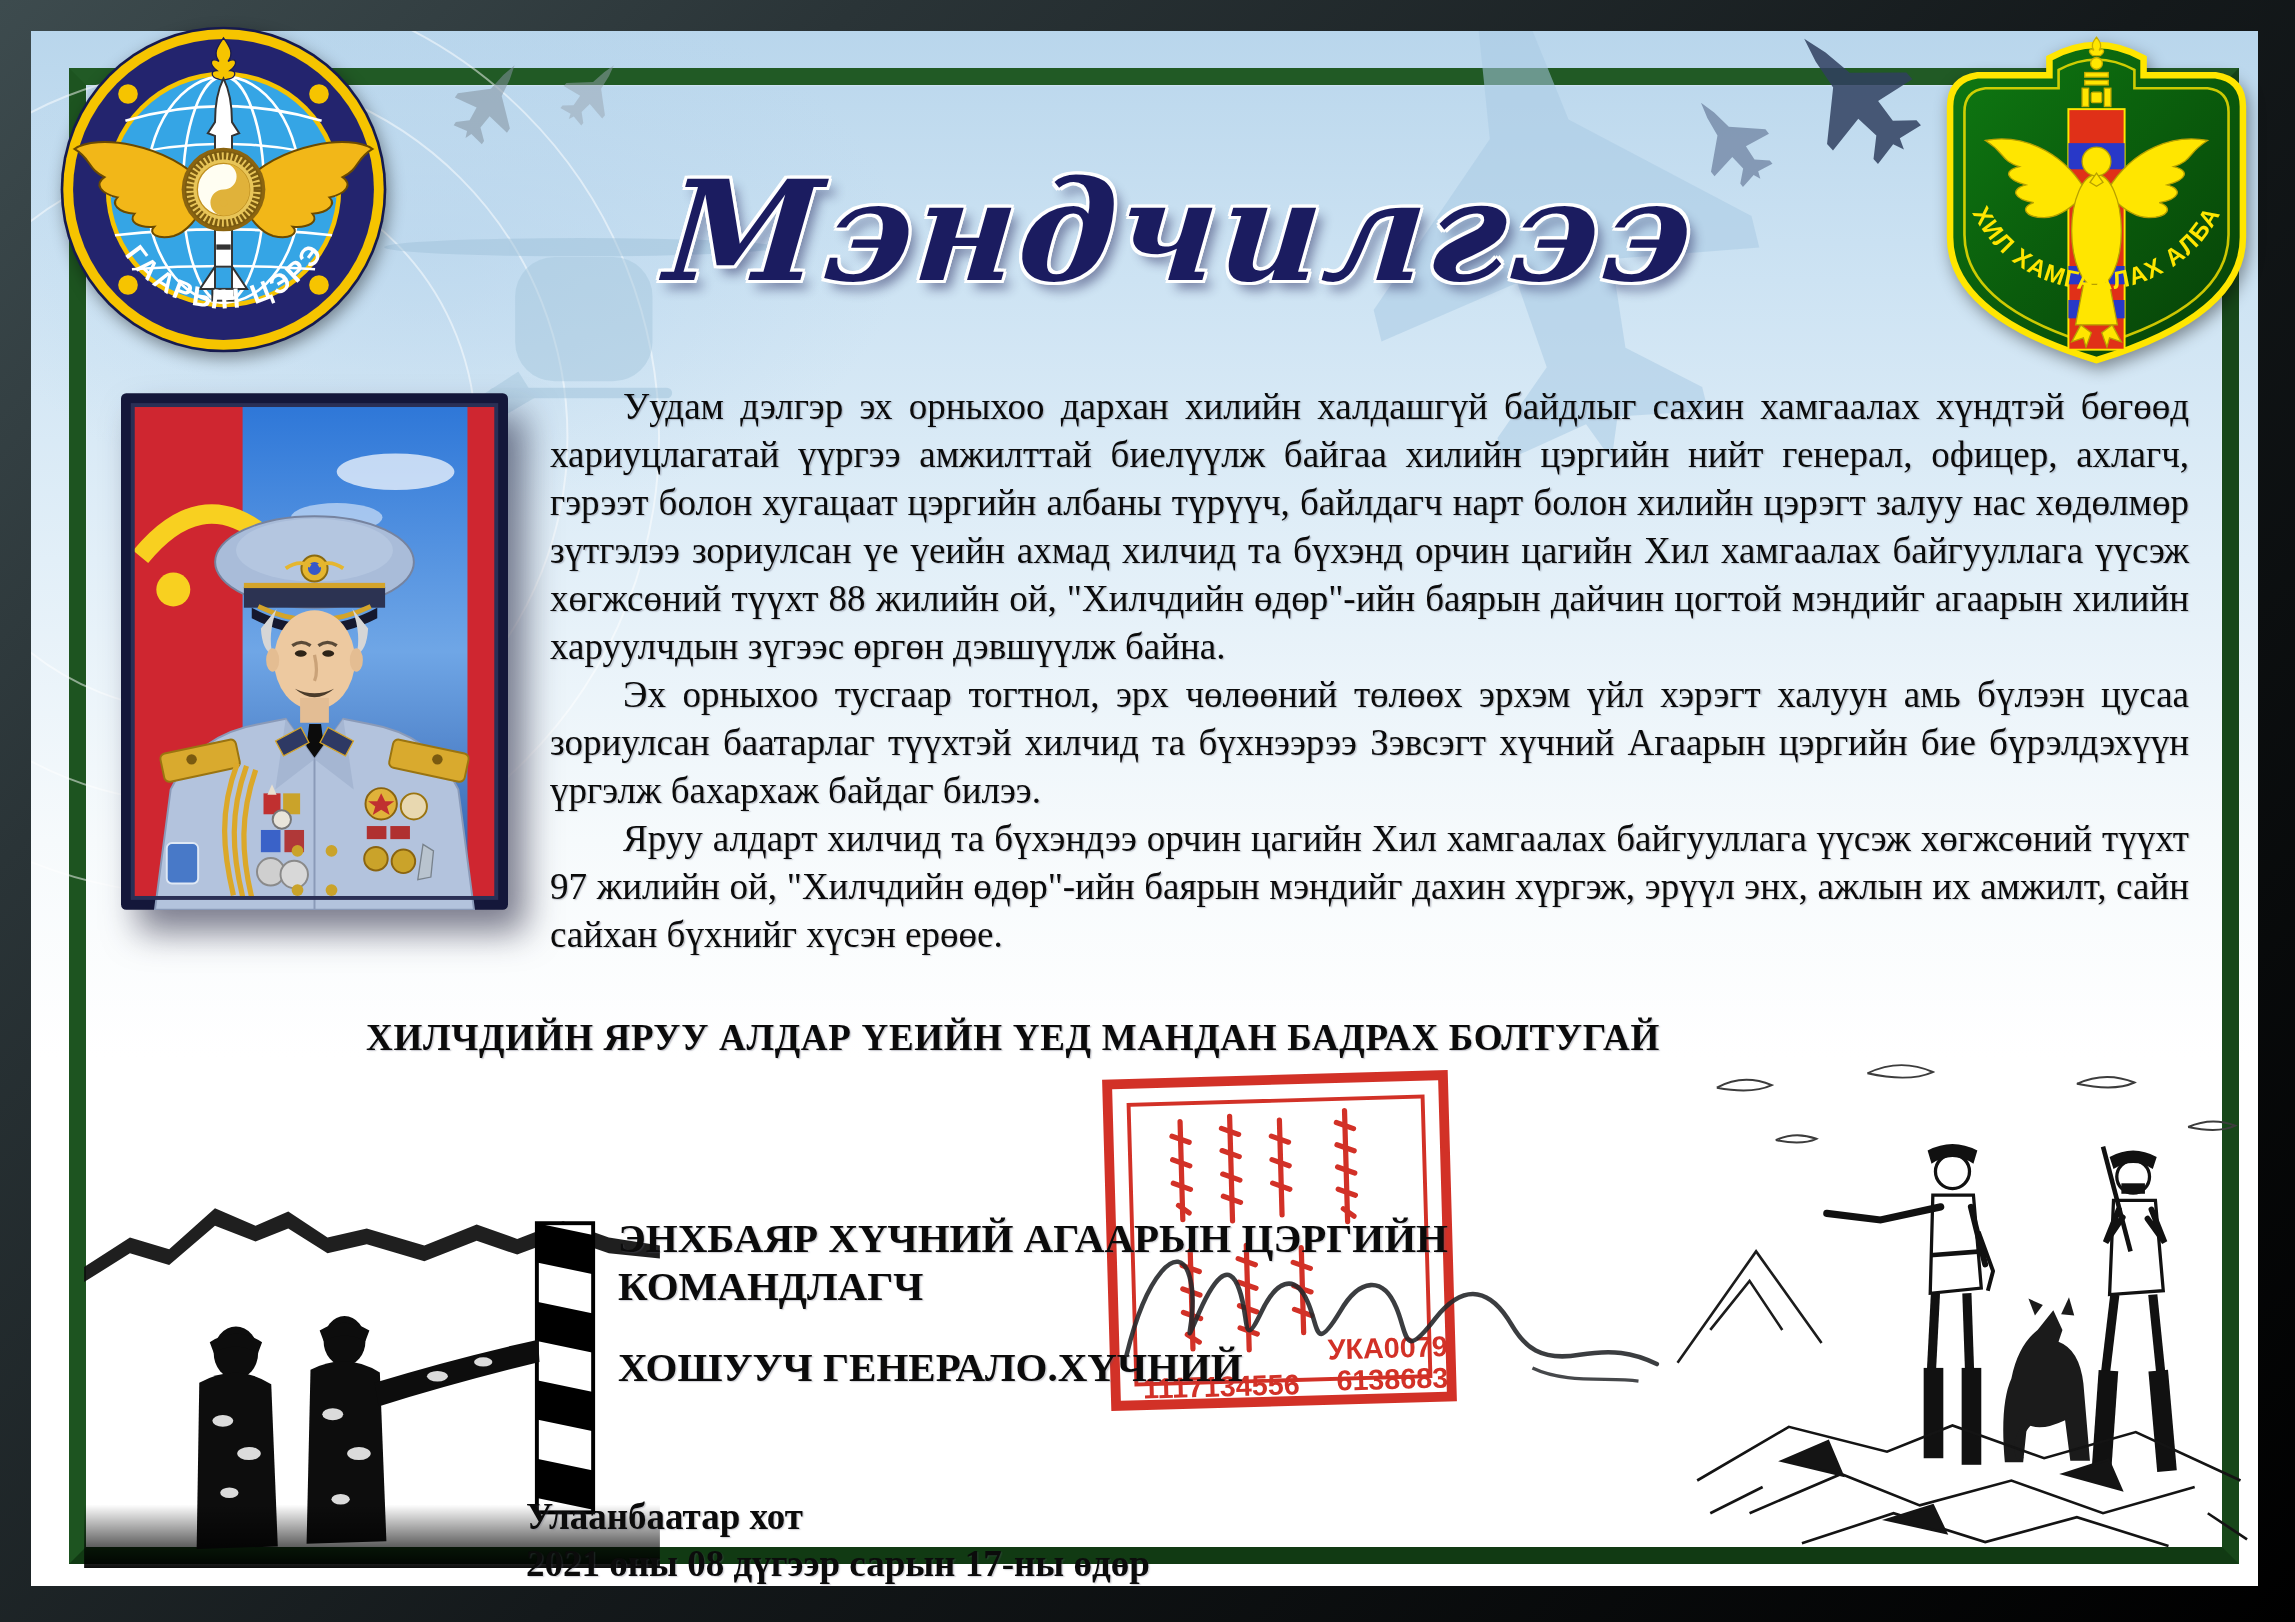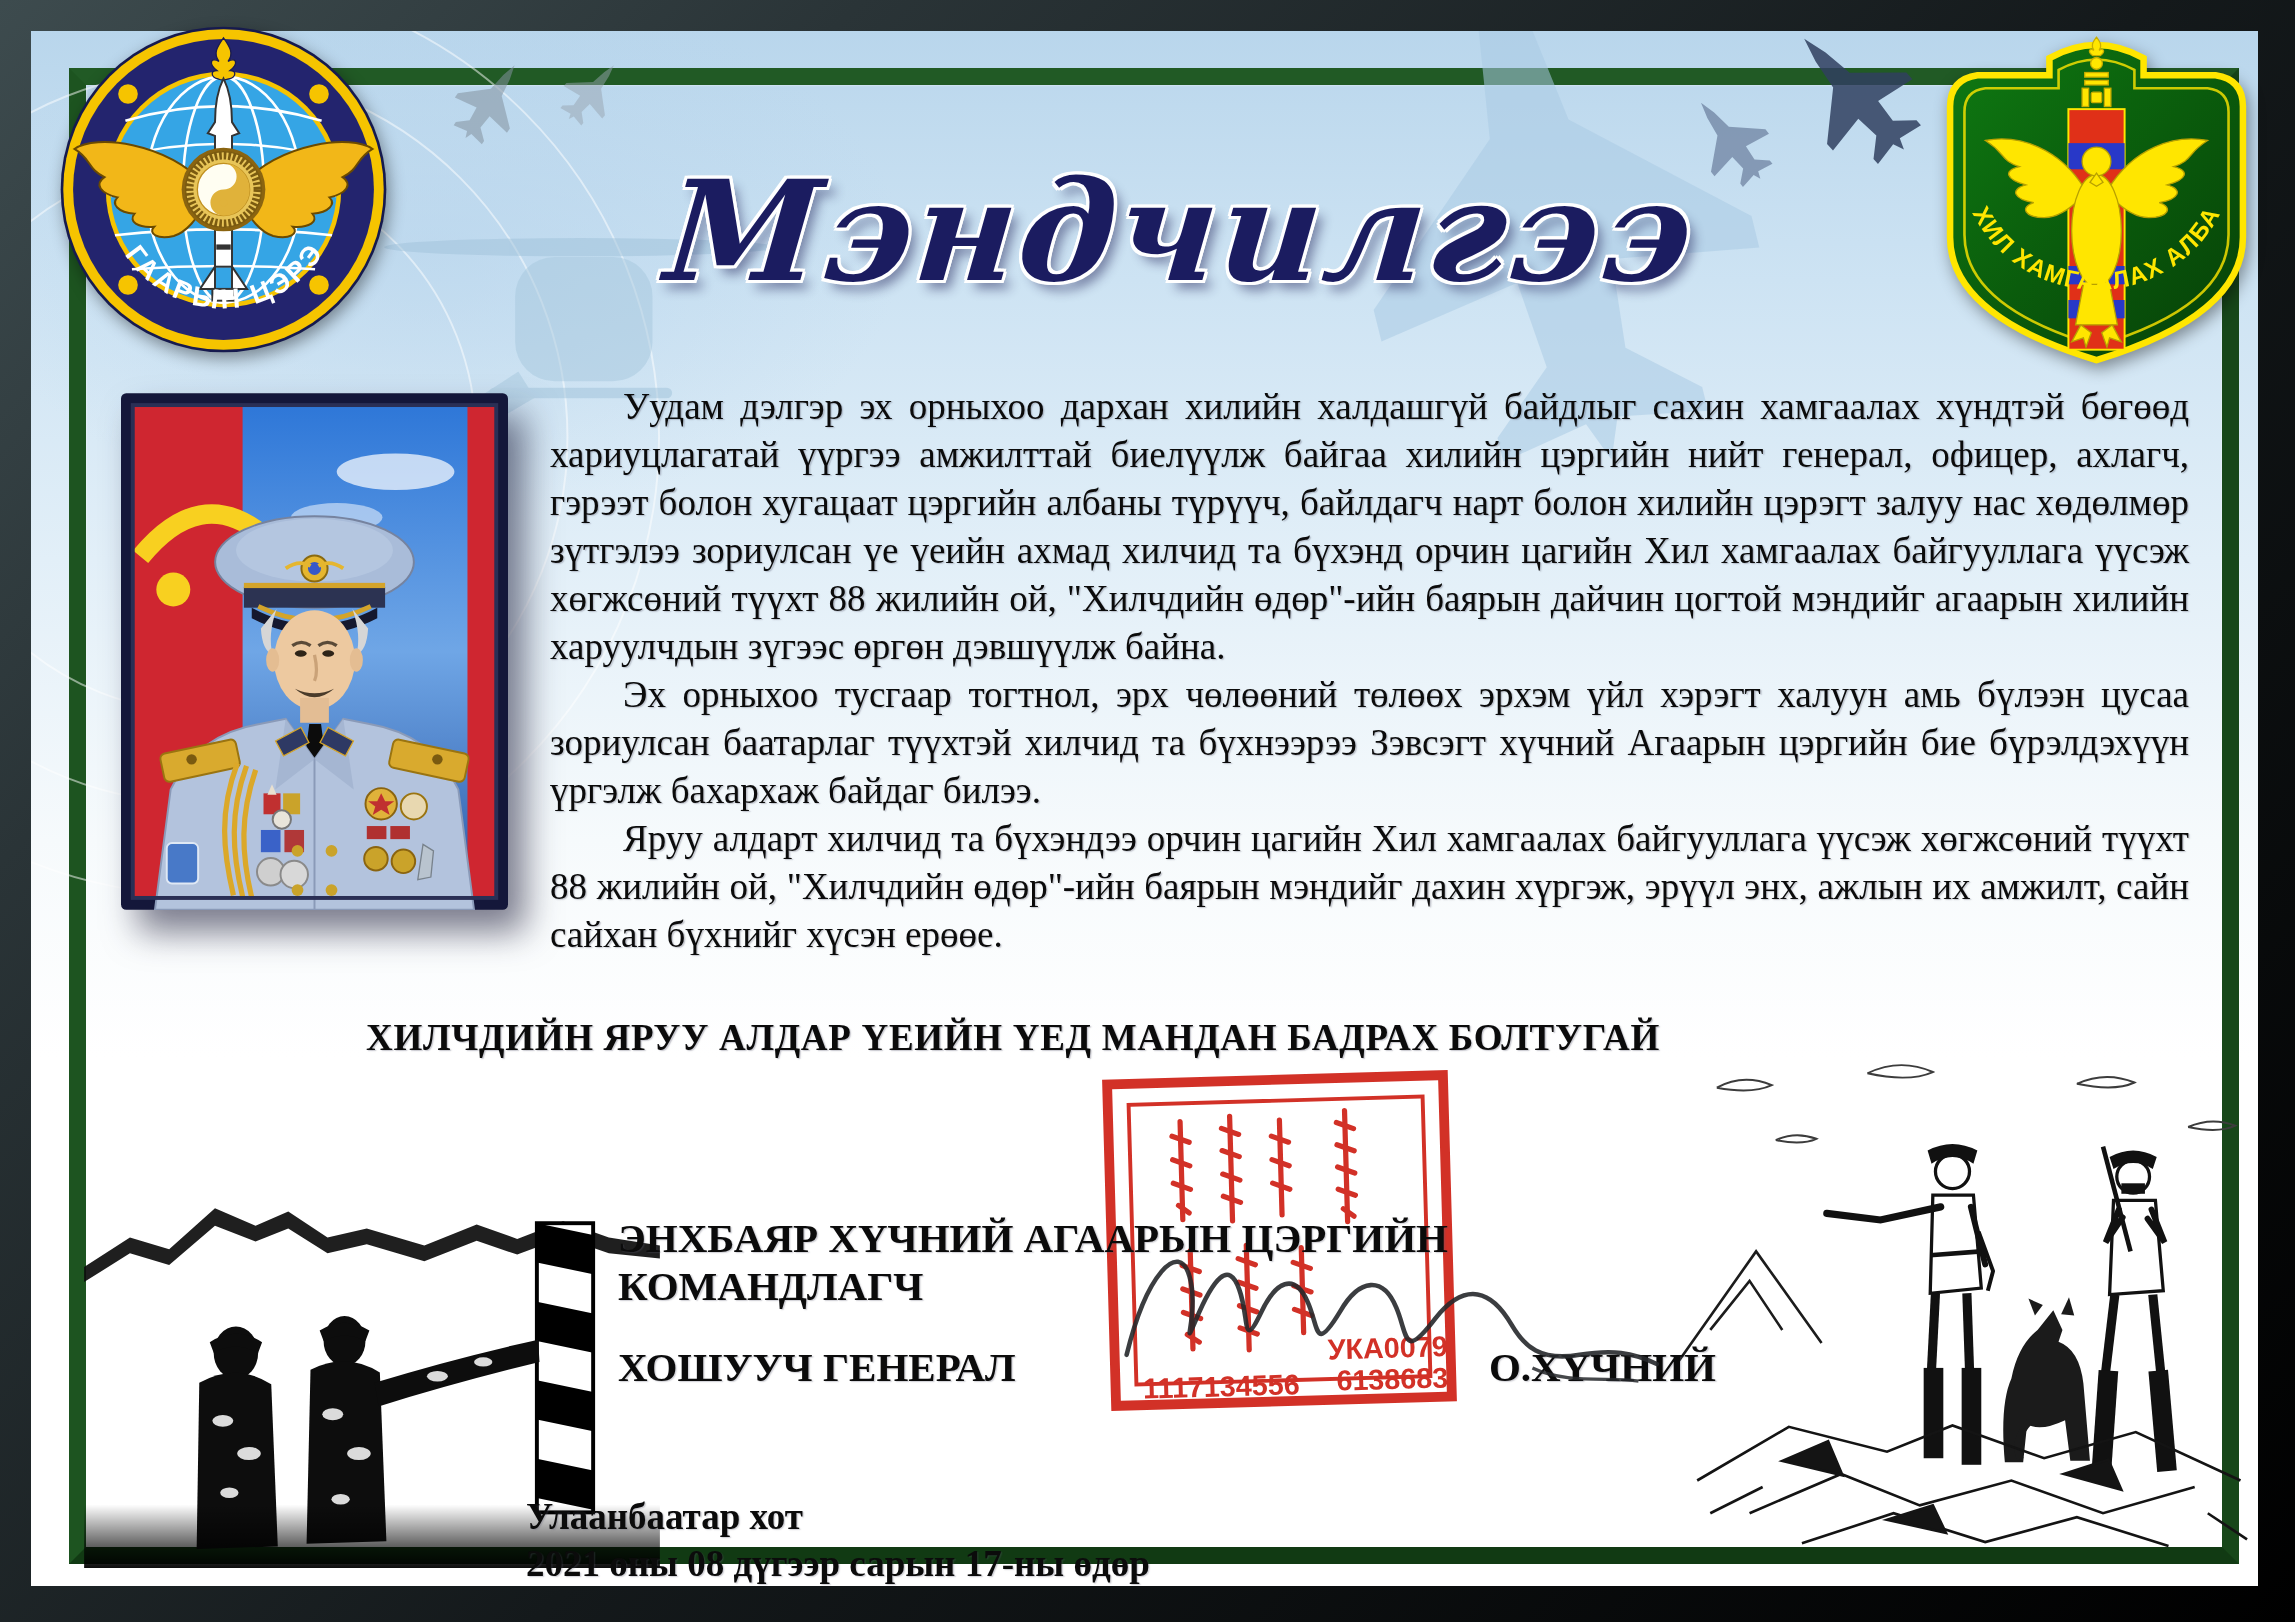--- a/index.html
+++ b/index.html
@@ -52,21 +52,21 @@
     position:absolute; left:366px; top:1016px; width:1858px; z-index:5;
     font-weight:700; font-size:37px; color:#0b0b0b; letter-spacing:0.7px;
     text-shadow: 1.3px 1.3px 1.3px rgba(90,90,110,.35);
   }
 
   .seal { position:absolute; left:1105px; top:1073px; width:349px; height:335px; transform:rotate(-1.6deg); z-index:3; opacity:.95; }
   .signature-stroke { position:absolute; left:1107px; top:1212px; width:576px; height:177px; z-index:7; }
 
   .sigblock { position:absolute; left:618px; top:1214px; width:1098px; z-index:6;
     font-weight:700; font-size:41px; color:#0b0b0b; text-shadow:1.3px 1.3px 1.3px rgba(90,90,110,.3);}
-  .sigblock .row2 { display:flex; justify-content:space-between; margin-top:33px;font-family:Liberation Serif, serif; }
+  .sigblock .row2 { display:flex; margin-top:33px;font-family:Liberation Serif, serif; }
 
   .footer { position:absolute; left:526px; top:1493px; width:1309px; text-align:left; z-index:5;
     font-weight:700; font-size:37px; line-height:47px; color:#0b0b0b; text-shadow:1.3px 1.3px 1.3px rgba(90,90,110,.3);}
 
   .emblem-left  { position:absolute; left:60px;  top:26px; width:327px; height:327px; z-index:10; filter: drop-shadow(3.9px 6.5px 7.9px rgba(0,0,0,.4)); }
   .emblem-right { position:absolute; left:1937px; top:33px; width:319px; height:334px; z-index:10; filter: drop-shadow(3.9px 6.5px 7.9px rgba(0,0,0,.4)); }
 
   .sketch-left  { position:absolute; left:84px;  top:1146px; width:576px; height:422px; z-index:2; }
   .sketch-right { position:absolute; left:1671px; top:1055px; width:597px; height:525px; z-index:2; }
 </style>
@@ -399,21 +399,21 @@
       <circle cx="270" cy="760" r="9" fill="#caa32a"></circle>
         <circle cx="322" cy="760" r="9" fill="#caa32a"></circle>
     </g>
     <rect x="18" y="18" width="556" height="754" fill="none" stroke="#2a2f55" stroke-width="6"></rect>
   </svg>
 
   <div class="bodytext">
     <div class="portrait-spacer"></div>
     <p>Уудам дэлгэр эх орныхоо дархан хилийн халдашгүй байдлыг сахин хамгаалах хүндтэй бөгөөд хариуцлагатай үүргээ амжилттай биелүүлж байгаа хилийн цэргийн нийт генерал, офицер, ахлагч, гэрээт болон хугацаат цэргийн албаны түрүүч, байлдагч нарт болон хилийн цэрэгт залуу нас хөдөлмөр зүтгэлээ зориулсан үе үеийн ахмад хилчид та бүхэнд орчин цагийн Хил хамгаалах байгууллага үүсэж хөгжсөний түүхт 88 жилийн ой, "Хилчдийн өдөр"-ийн баярын дайчин цогтой мэндийг агаарын хилийн харуулчдын зүгээс өргөн дэвшүүлж байна.</p>
     <p>Эх орныхоо тусгаар тогтнол, эрх чөлөөний төлөөх эрхэм үйл хэрэгт халуун амь бүлээн цусаа зориулсан баатарлаг түүхтэй хилчид та бүхнээрээ Зэвсэгт хүчний Агаарын цэргийн бие бүрэлдэхүүн үргэлж бахархаж байдаг билээ.</p>
-    <p>Яруу алдарт хилчид та бүхэндээ орчин цагийн Хил хамгаалах байгууллага үүсэж хөгжсөний түүхт 88 жилийн ой, "Хилчдийн өдөр"-ийн баярын мэндийг дахин хүргэж, эрүүл энх, ажлын их амжилт, сайн сайхан бүхнийг хүсэн ерөөе.</p>
+    <p>Яруу алдарт хилчид та бүхэндээ орчин цагийн Хил хамгаалах байгууллага үүсэж хөгжсөний түүхт 97 жилийн ой, "Хилчдийн өдөр"-ийн баярын мэндийг дахин хүргэж, эрүүл энх, ажлын их амжилт, сайн сайхан бүхнийг хүсэн ерөөе.</p>
   </div>
 
   <div class="slogan">ХИЛЧДИЙН ЯРУУ АЛДАР ҮЕИЙН ҮЕД МАНДАН БАДРАХ БОЛТУГАЙ</div>
 
   <svg class="seal" viewBox="0 0 534 512">
     <g stroke="#d0261c" fill="none">
       <rect x="10" y="10" width="514" height="492" stroke-width="15"></rect>
       <rect x="42" y="42" width="450" height="428" stroke-width="6"></rect>
     </g>
     <g stroke="#d0261c" stroke-width="8" stroke-linecap="round" fill="none">

